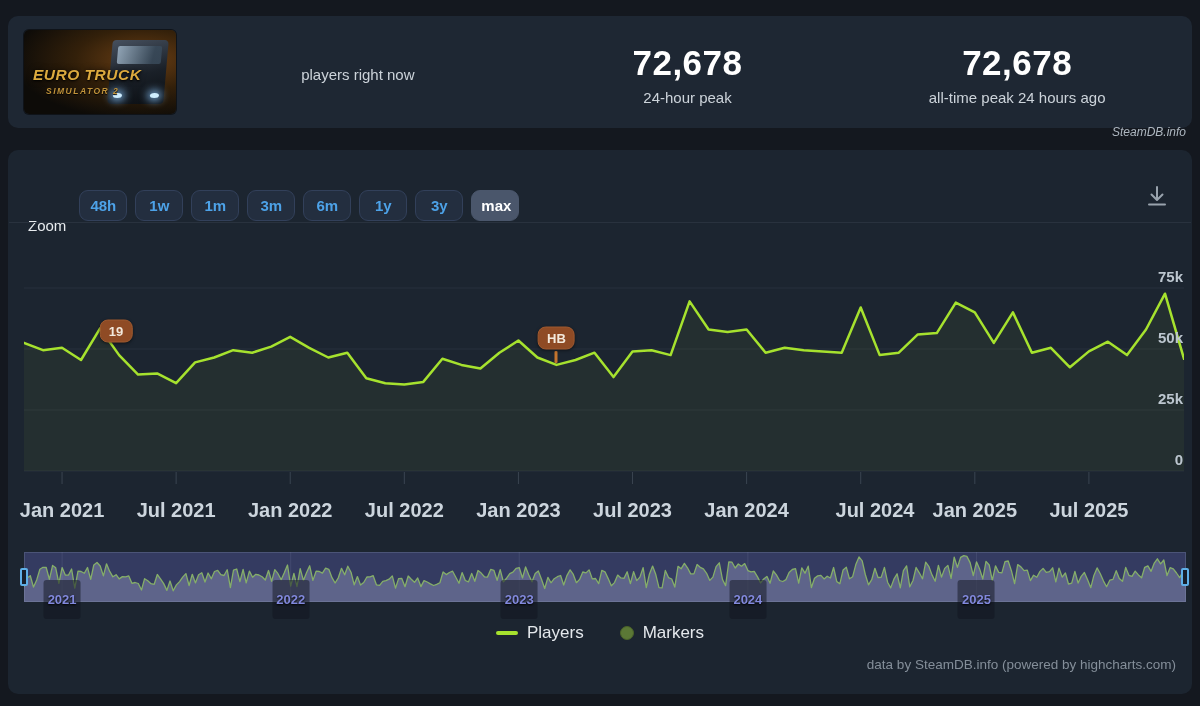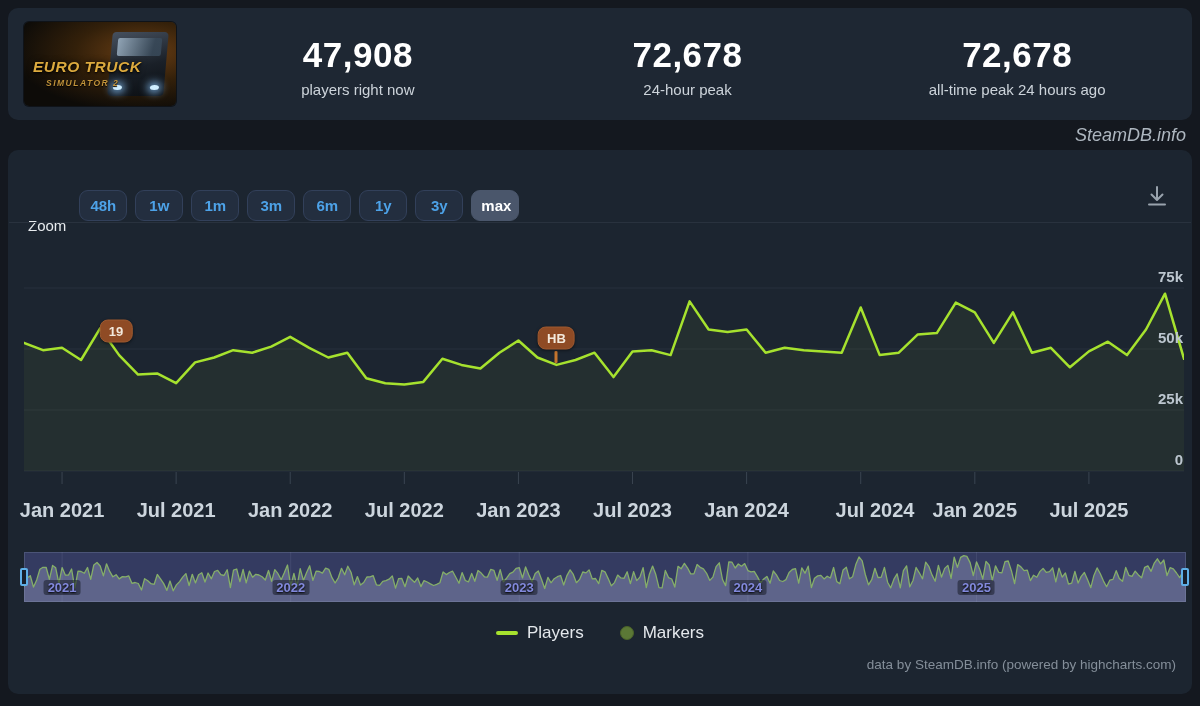--- a/index.html
+++ b/index.html
@@ -5,21 +5,21 @@
   * { box-sizing: border-box; margin: 0; padding: 0; }
   html,body { width:1200px; height:706px; }
   body {
     background:#14181f;
     font-family:"Liberation Sans", sans-serif;
     color:#e8ecef;
     position:relative;
     overflow:hidden;
   }
   .panel { position:absolute; left:8px; width:1184px; border-radius:10px; }
-  #header-panel { top:8px; height:112px; background:#1e2733;padding-left:46px; }
+  #header-panel { top:16px; height:112px; background:#1e2733;padding-left:46px; }
   #chart-panel  { top:150px; height:544px; background:#1c2530; }
 
   
   .banner {
     position:absolute; left:16px; top:14px; width:152px; height:84px;
     border-radius:5px; overflow:hidden;
     background:radial-gradient(ellipse at 78% 35%, #6b3f15 0%, #33200a 40%, #0d0b08 78%);
     box-shadow:0 0 0 1px rgba(0,0,0,.5);
   }
   .banner .truck {
@@ -44,21 +44,21 @@
   .banner-sub {
     position:absolute; left:22px; top:56px; font-style:italic; font-weight:bold;
     font-size:8.5px; letter-spacing:1.5px; color:#c1933a; text-shadow:0 1px 1px #000;
   }
   .stats { position:absolute; left:185px; right:10px; top:0; height:112px; display:flex; }
   .stat { flex:1; display:flex; flex-direction:column; align-items:center; justify-content:center; gap:6px; padding-top:4px; }
   .stat-value { font-size:35px; font-weight:bold; color:#ffffff; letter-spacing:.5px; }
   .stat-label { font-size:15px; color:#ccd3da; }
 
   .watermark {
-    position:absolute; top:125px; right:14px; font-size:18px; font-style:italic; color:#aeb7c0;
+    position:absolute; top:125px; right:14px; font-size:12px; font-style:italic; color:#aeb7c0;
   }
 
   
   .toolbar { position:absolute; left:28px; top:177px; display:flex; align-items:center; gap:8px; }
   .zoom-label { font-size:15px; color:#e8ecef; margin-right:5px;margin-top:40px; }
   .range-btn {
     font-family:"Liberation Sans",sans-serif;
     font-size:15px; font-weight:bold; color:#4da2e8;
     background:#232e3f; border:1px solid #32405a; border-radius:9px;
     padding:6px 9px; width:48px; text-align:center; cursor:pointer;
@@ -79,21 +79,21 @@
     color:#f3e9dc; font-size:13px; font-weight:bold; padding:3px 8px;
     box-shadow:0 1px 3px rgba(0,0,0,.5); cursor:pointer;
   }
   .marker-stem { position:absolute; width:3px; background:#c4742e; z-index:4; transform:translateX(-50%); border-radius:1px; }
 
   
   #navigator { position:absolute; left:24px; top:552px; }
   .nav-year-label {
     position:absolute; top:580px; transform:translateX(-50%); z-index:6;
     font-size:13px; font-weight:bold; color:#8289dd;
-    background:rgba(16,20,30,.5); padding:0 4px; border-radius:3px;
+    background:rgba(16,20,30,.5); padding:12px 4px; border-radius:3px;
     text-shadow:0 1px 2px #000;
     text-align:right;
   }
   .nav-handle {
     position:absolute; top:568px; width:8px; height:18px; z-index:7;
     background:#17202b; border:2px solid #5fb0e8; border-radius:2px; cursor:ew-resize;
   }
 
   
   .legend { position:absolute; left:0; top:623px; width:100%; display:flex; justify-content:center; gap:36px; }
@@ -110,21 +110,20 @@
   <div class="banner">
     <div class="truck">
       <span class="hl l"></span>
       <span class="hl r"></span>
     </div>
     <div class="banner-title">EURO TRUCK</div>
     <div class="banner-sub">SIMULATOR 2</div>
   </div>
   <div class="stats">
     <div class="stat">
-      <div class="stat-value">47,908</div>
       <div class="stat-label">players right now</div>
     </div>
     <div class="stat">
       <div class="stat-value">72,678</div>
       <div class="stat-label">24-hour peak</div>
     </div>
     <div class="stat">
       <div class="stat-value">72,678</div>
       <div class="stat-label">all-time peak 24 hours ago</div>
     </div>

